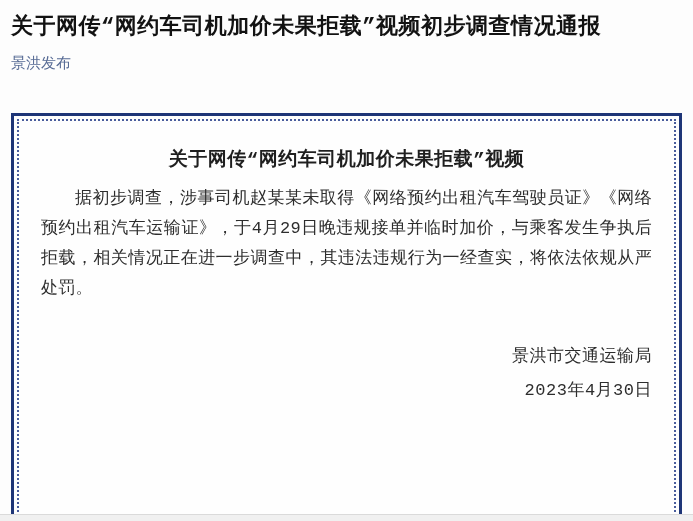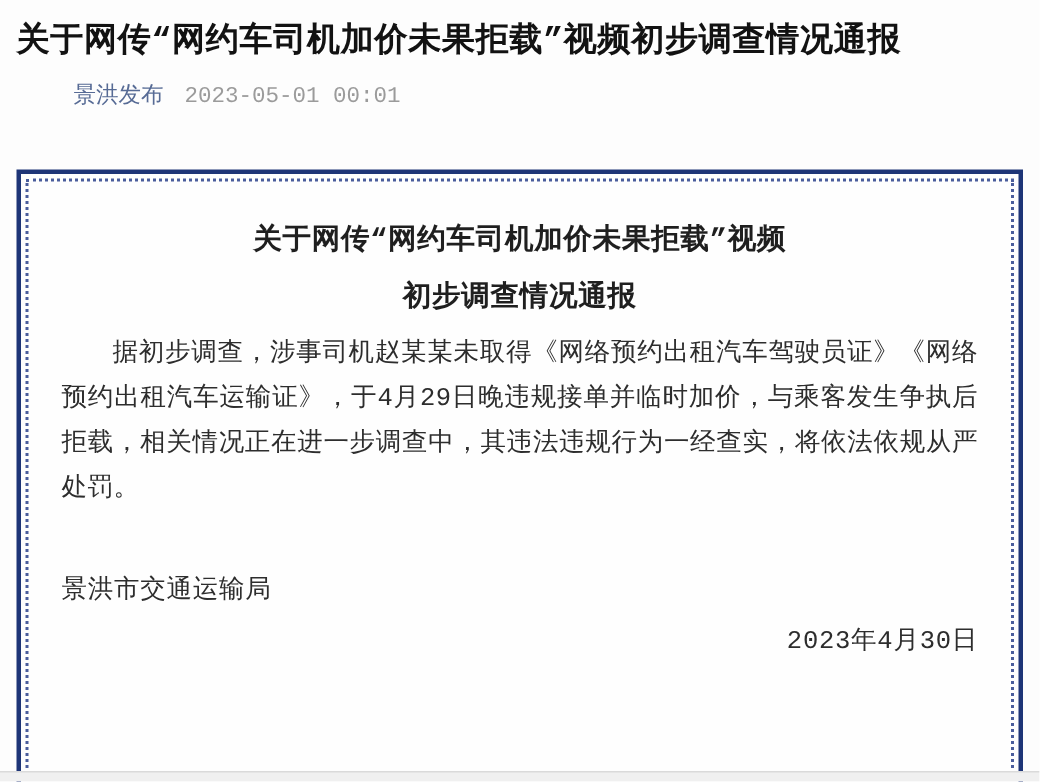--- a/index.html
+++ b/index.html
@@ -26,21 +26,20 @@
 
   .meta {
     margin-top: 11px;
     font-size: 15px;
     line-height: 20px;
     color: #9b9b9b;
     display: flex;
     align-items: baseline;
     gap: 14px;
     white-space: nowrap;
-    margin-left: 38px;
   }
   .meta .account {
     color: #576b95;
     cursor: pointer;
   }
 
   .notice-outer {
     margin-top: 38px;
     height: 500px;
     border: 3px solid #1e3577;
@@ -70,21 +69,21 @@
     line-height: 30px;
     text-align: justify;
     text-indent: 2em;
     letter-spacing: 0.3px;
   }
   .n-para.first { margin-top: 34px; }
   .n-para.second { margin-top: 5px; }
 
   .n-sign {
     margin-top: 36px;
-    text-align: left;
+    text-align: right;
     font-size: 17px;
     color: #2d2d2d;
     line-height: 34px;
     letter-spacing: 0.5px;
   }
   .n-date {
     text-align: right;
     font-size: 17px;
     color: #2d2d2d;
     line-height: 34px;
@@ -103,29 +102,27 @@
 </style>
 </head>
 <body>
 
 <div class="page">
 
   <h1 class="page-title">关于网传“网约车司机加价未果拒载”视频初步调查情况通报</h1>
 
   <div class="meta">
     <span class="account">景洪发布</span>
-    <span class="time">2023-05-01 00:01</span>
   </div>
 
   <div class="notice-outer">
     <div class="notice-inner">
 
       <div class="n-title">关于网传“网约车司机加价未果拒载”视频</div>
 
-      <div class="n-title">初步调查情况通报</div>
 
 
       <p class="n-para second">据初步调查，涉事司机赵某某未取得《网络预约出租汽车驾驶员证》《网络预约出租汽车运输证》，于4月29日晚违规接单并临时加价，与乘客发生争执后拒载，相关情况正在进一步调查中，其违法违规行为一经查实，将依法依规从严处罚。</p>
 
       <div class="n-sign">景洪市交通运输局</div>
 
       <div class="n-date">2023年4月30日</div>
 
     </div>
   </div>

